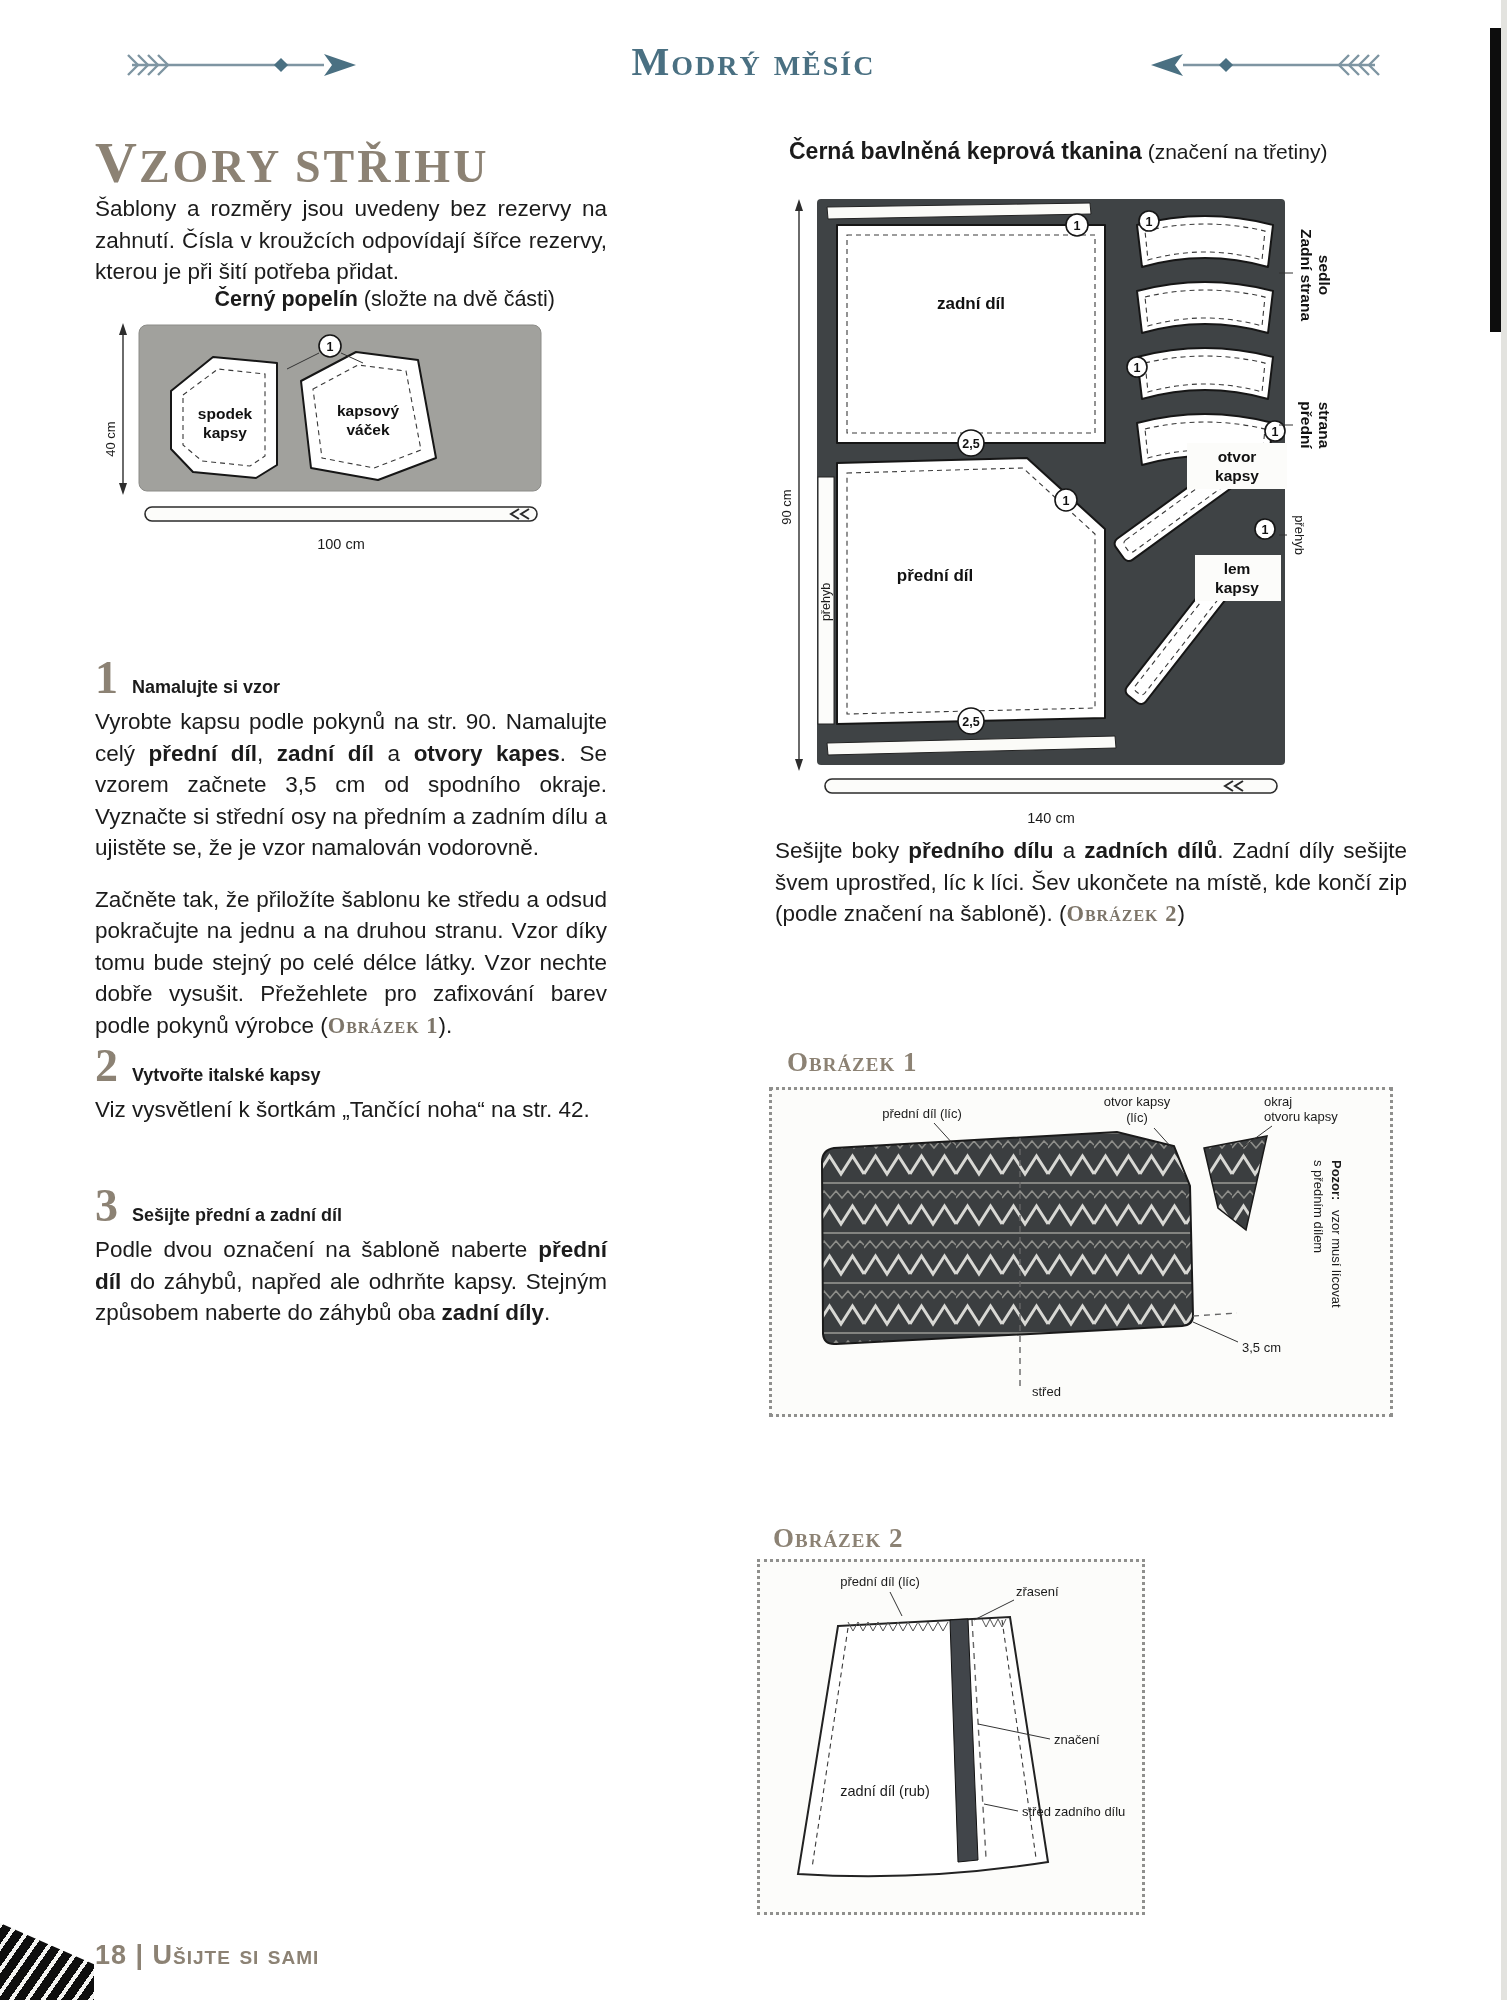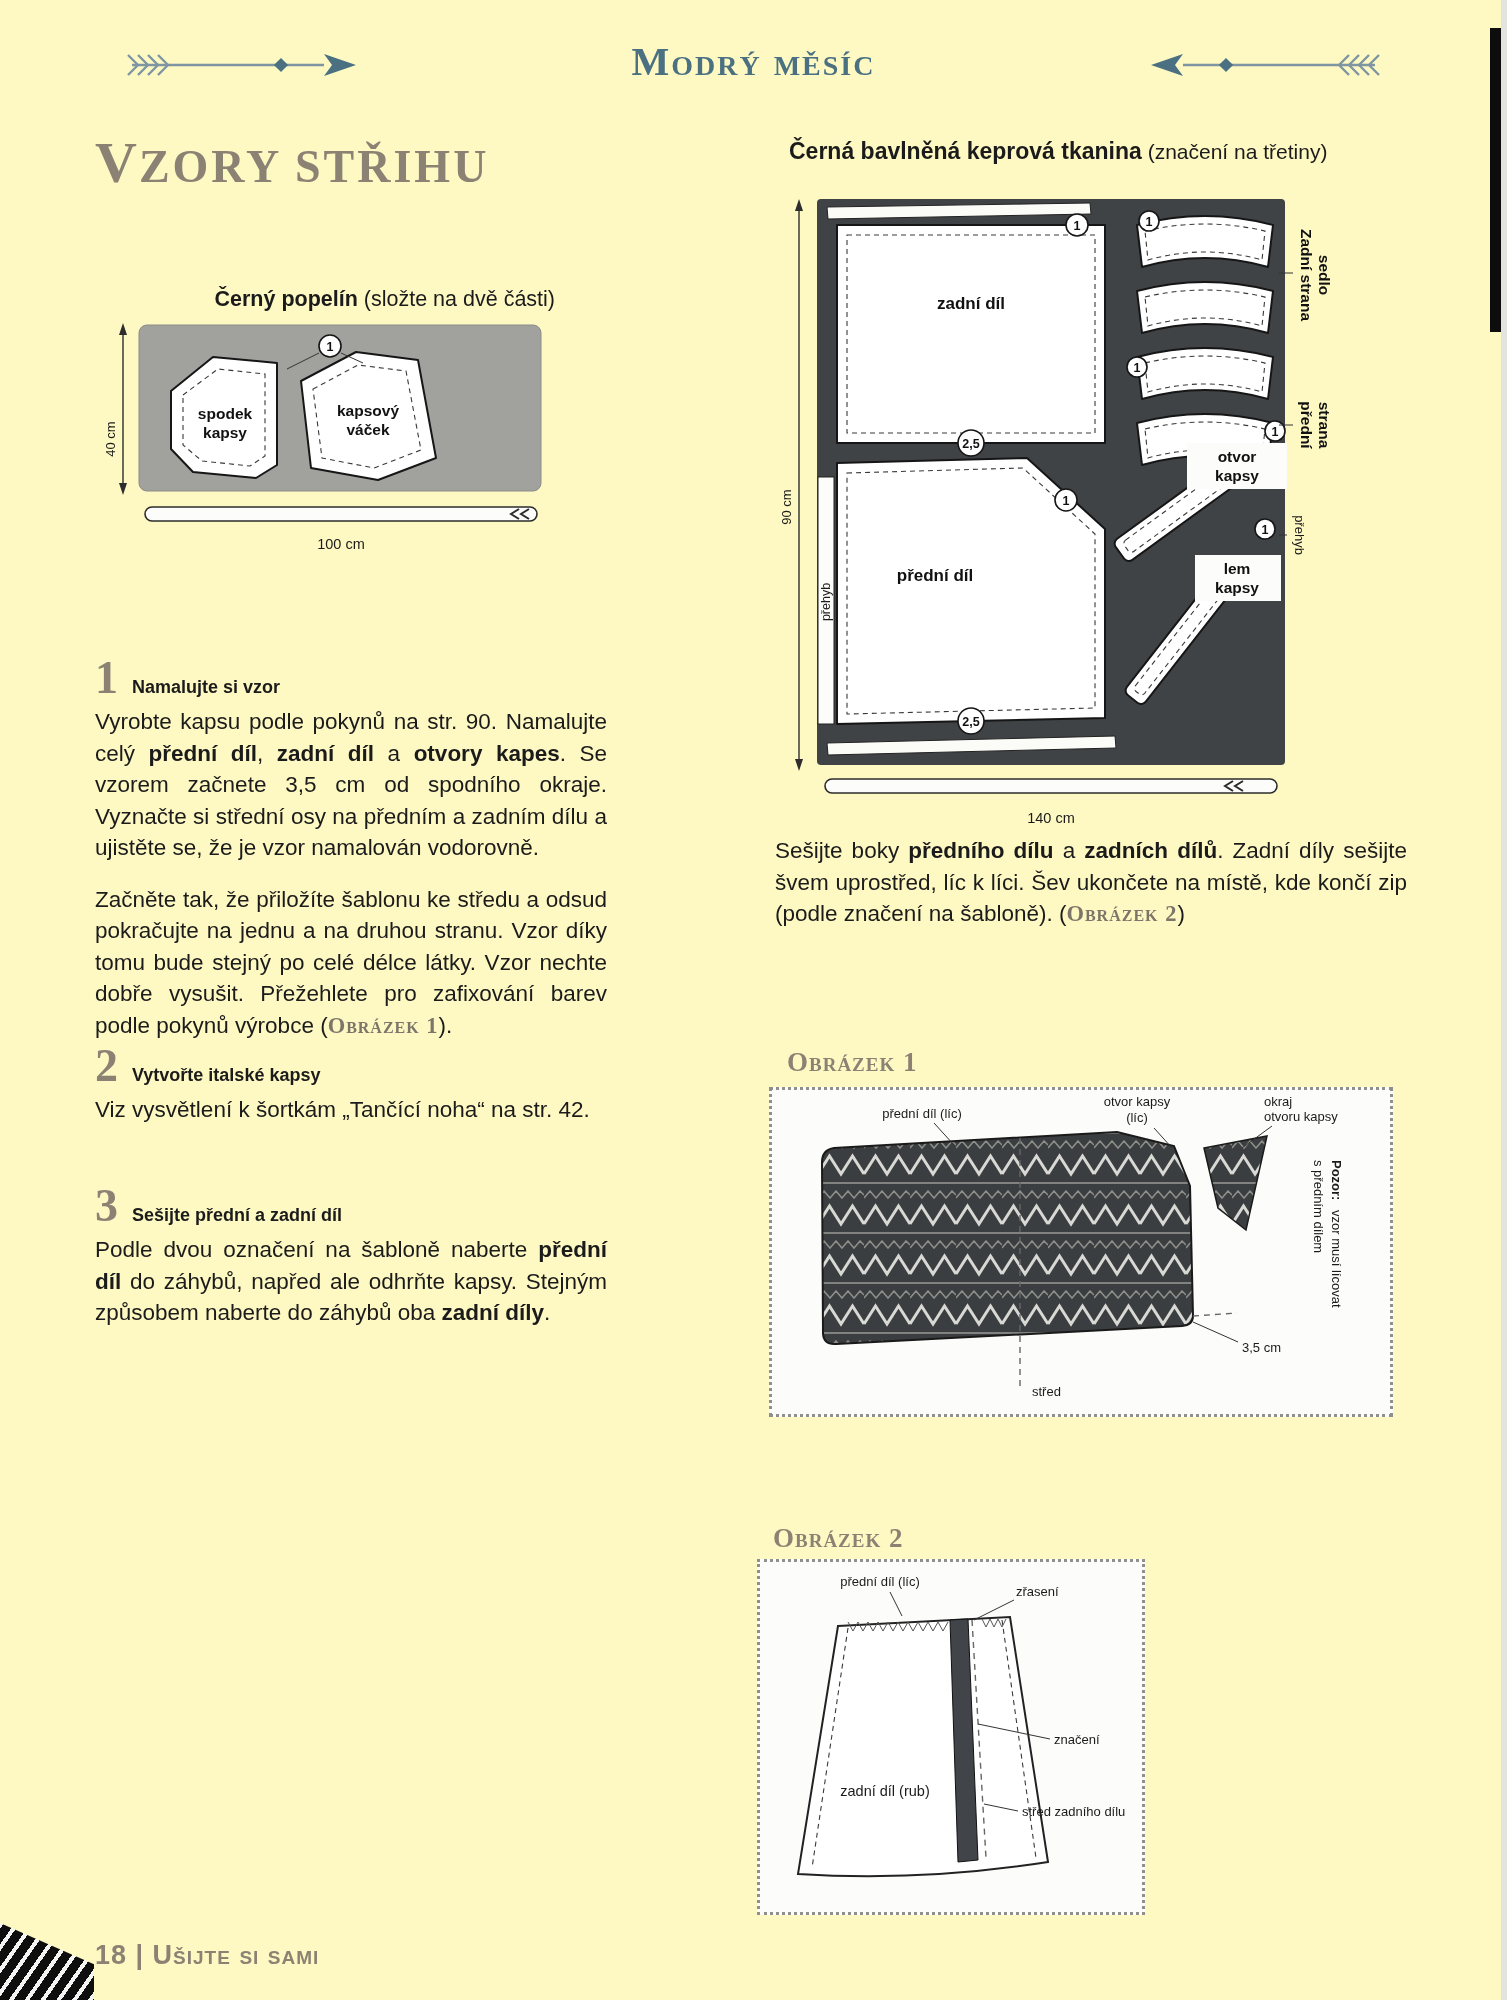--- a/index.html
+++ b/index.html
@@ -1,17 +1,17 @@
 <!DOCTYPE html>
 <html><head>
 <meta charset="utf-8">
 <style>
   *{box-sizing:border-box}
   body{margin:0;background:#9a9a9a}
-  .page{position:relative;width:1507px;height:2000px;margin:0 auto;background:#fef9c3;
+  .page{position:relative;width:1507px;height:2000px;margin:0 auto;background:#ffffff;
         font-family:"Liberation Sans","DejaVu Sans",sans-serif;color:#1b1b1b;overflow:hidden}
   .abs{position:absolute}
 
   
   .page-title{position:absolute;left:0;right:0;top:38px;margin:0;text-align:center;
     font-family:"Liberation Serif","DejaVu Serif",serif;font-variant:small-caps;font-weight:bold;
     font-size:40px;letter-spacing:2px;color:#4a7082}
   .right-bar{left:1490px;top:28px;width:17px;height:304px;background:#0d0d0d}
   .scan-edge{left:1501px;top:0;width:6px;height:2000px;background:#e3e3df}
 
@@ -94,20 +94,21 @@
     <polygon points="198,8 230,19 198,30 206,19" fill="#4a7082"></polygon>
   </svg>
 
   <div class="abs right-bar"></div>
   <div class="abs scan-edge"></div>
 
   <section class="abs" style="left:95px;top:135px;width:512px;height:1260px">
 
     <h2 class="display abs" style="top:0;left:0"><span class="init">V</span><span class="rest">zory střihu</span></h2>
 
+    <p class="body abs" style="top:58px;left:0;width:512px"><span>Šablony a rozměry jsou uvedeny bez rezervy na zahnutí. Čísla v kroužcích odpovídají šířce rezervy, kterou je při šití potřeba přidat.</span></p>
 
     <div class="diag-title abs" style="top:152px;left:20px;width:440px;text-align:right"><span class="dt-b">Černý popelín</span><span class="dt-n"> (složte na dvě části)</span></div>
 
     <svg class="abs" style="top:182px;left:10px" width="470" height="250" viewBox="0 0 470 250">
       <g>
         <line x1="18" y1="14" x2="18" y2="170" class="dimline"></line>
         <polygon points="14,18 22,18 18,6" fill="#2d2d2d"></polygon>
         <polygon points="14,166 22,166 18,178" fill="#2d2d2d"></polygon>
         <text class="t-sm" transform="translate(10,122) rotate(-90)">40 cm</text>
       </g>

